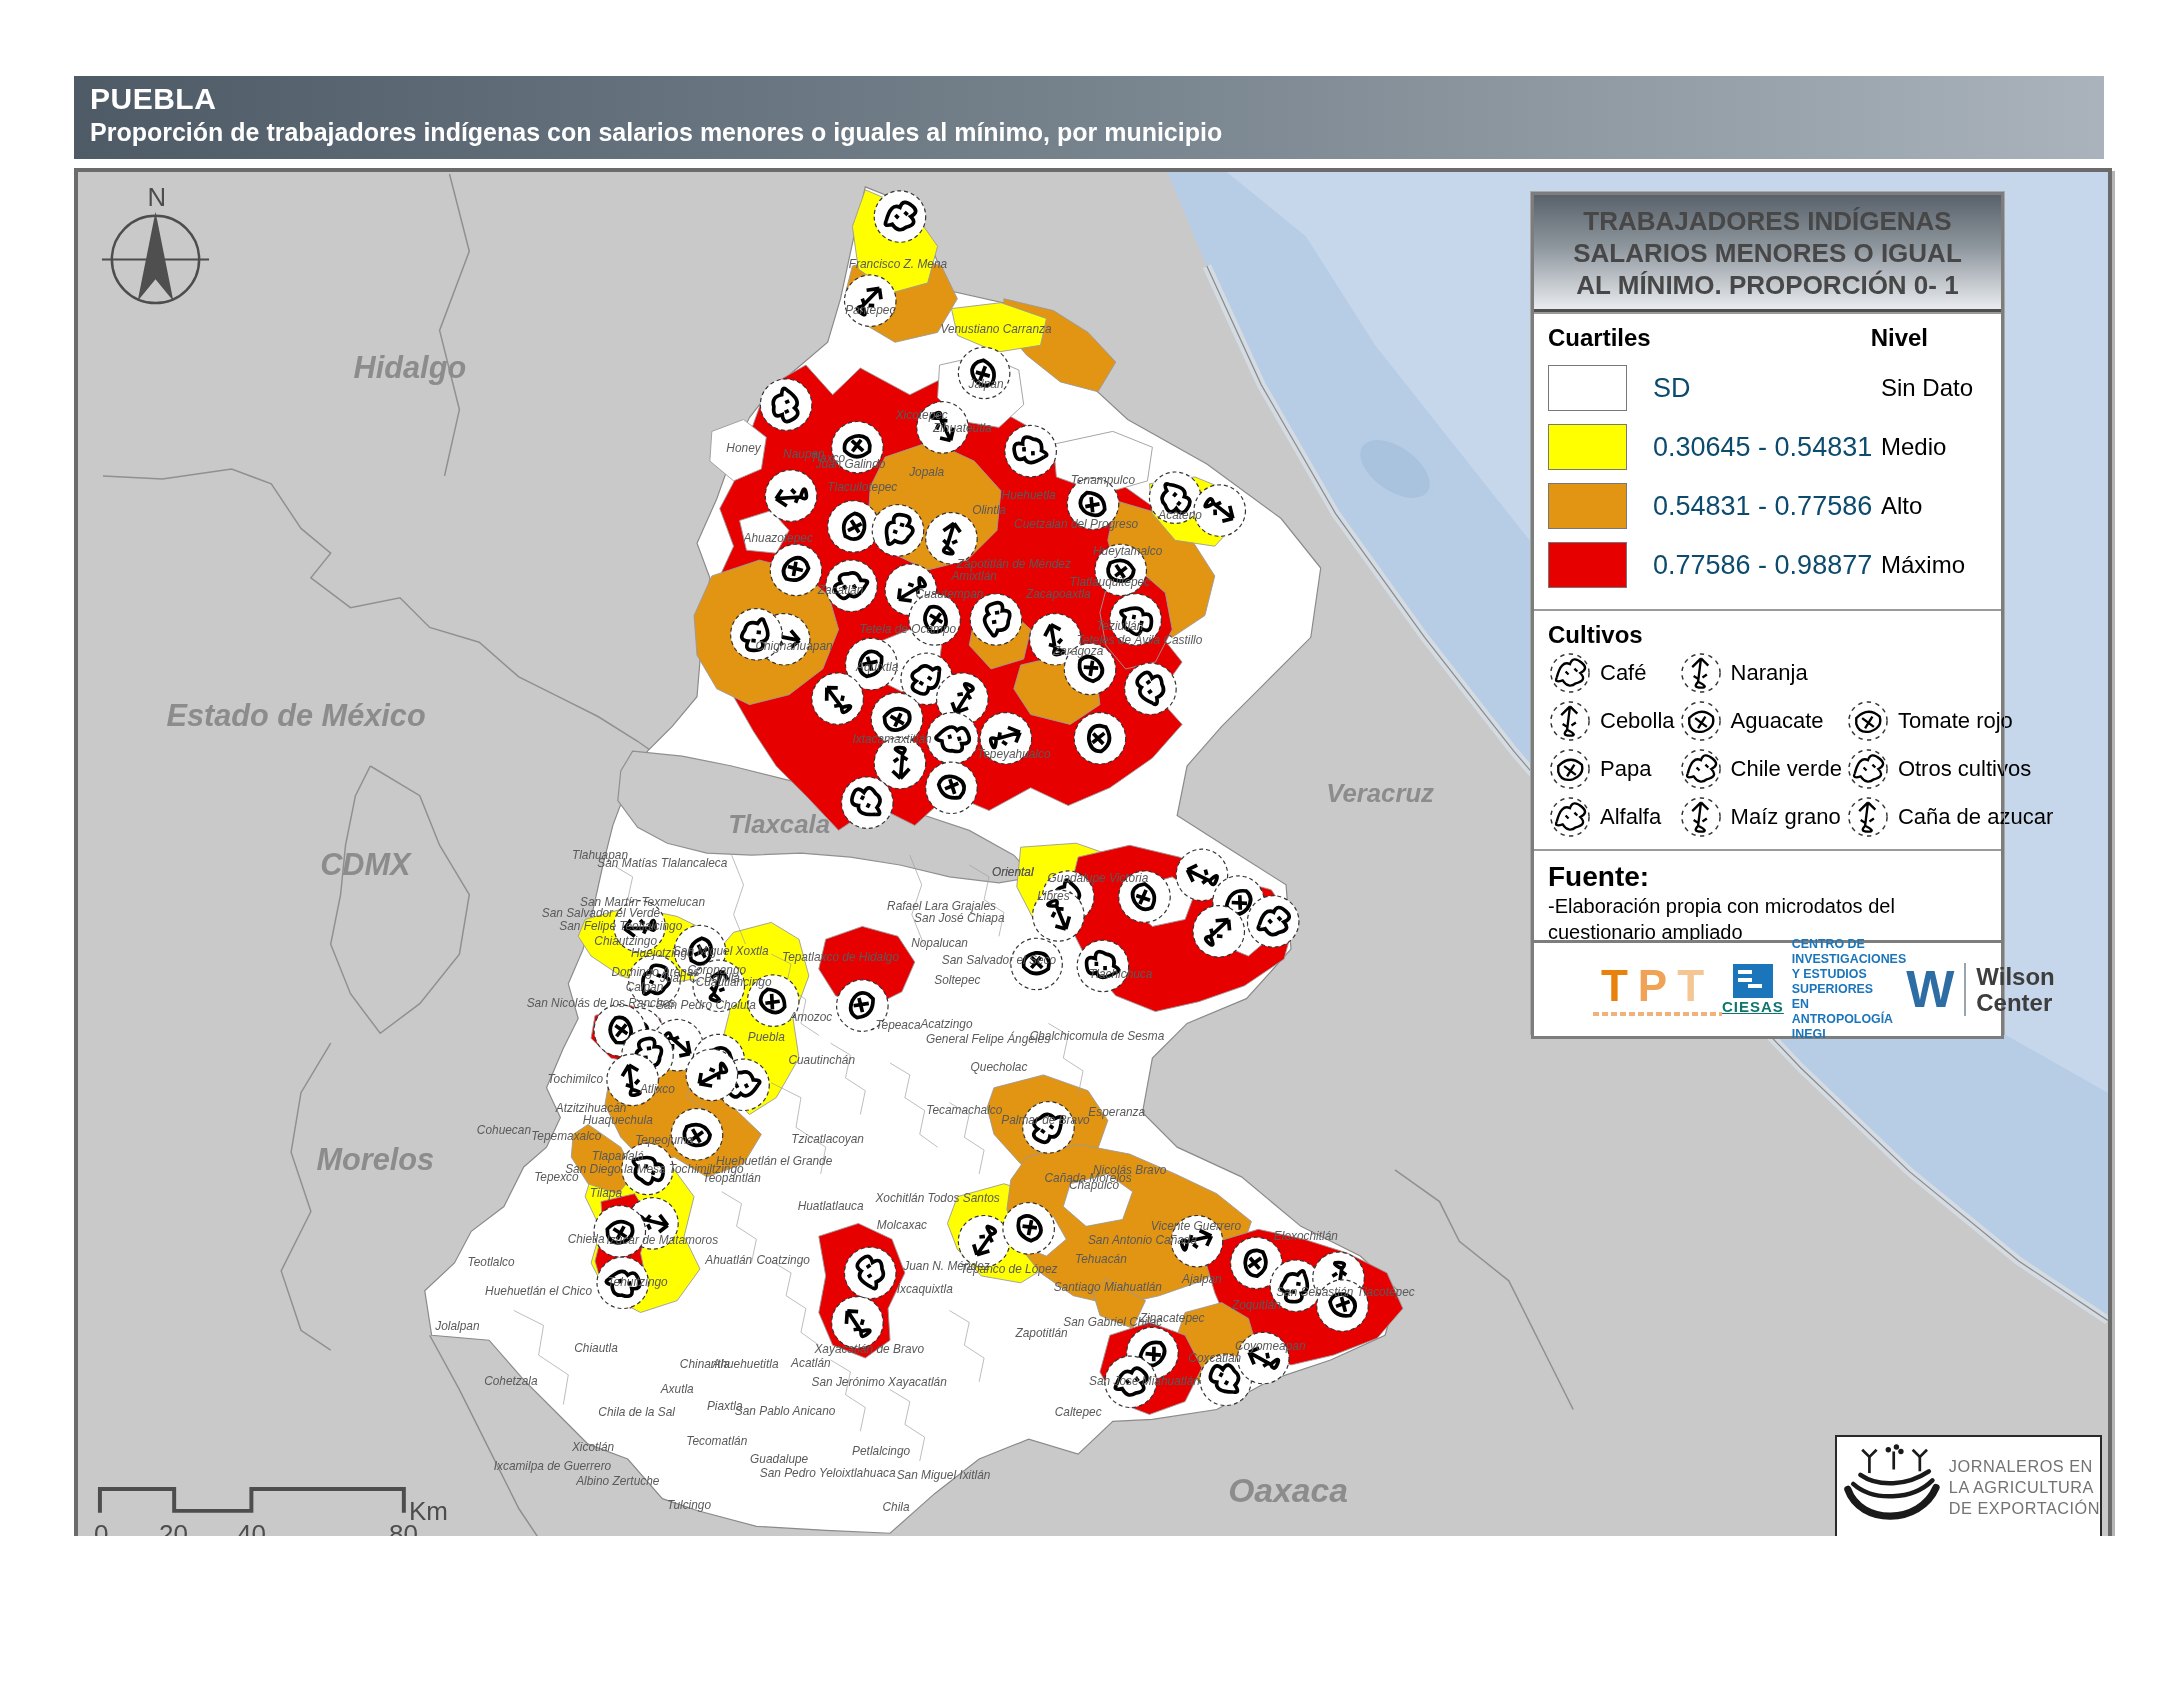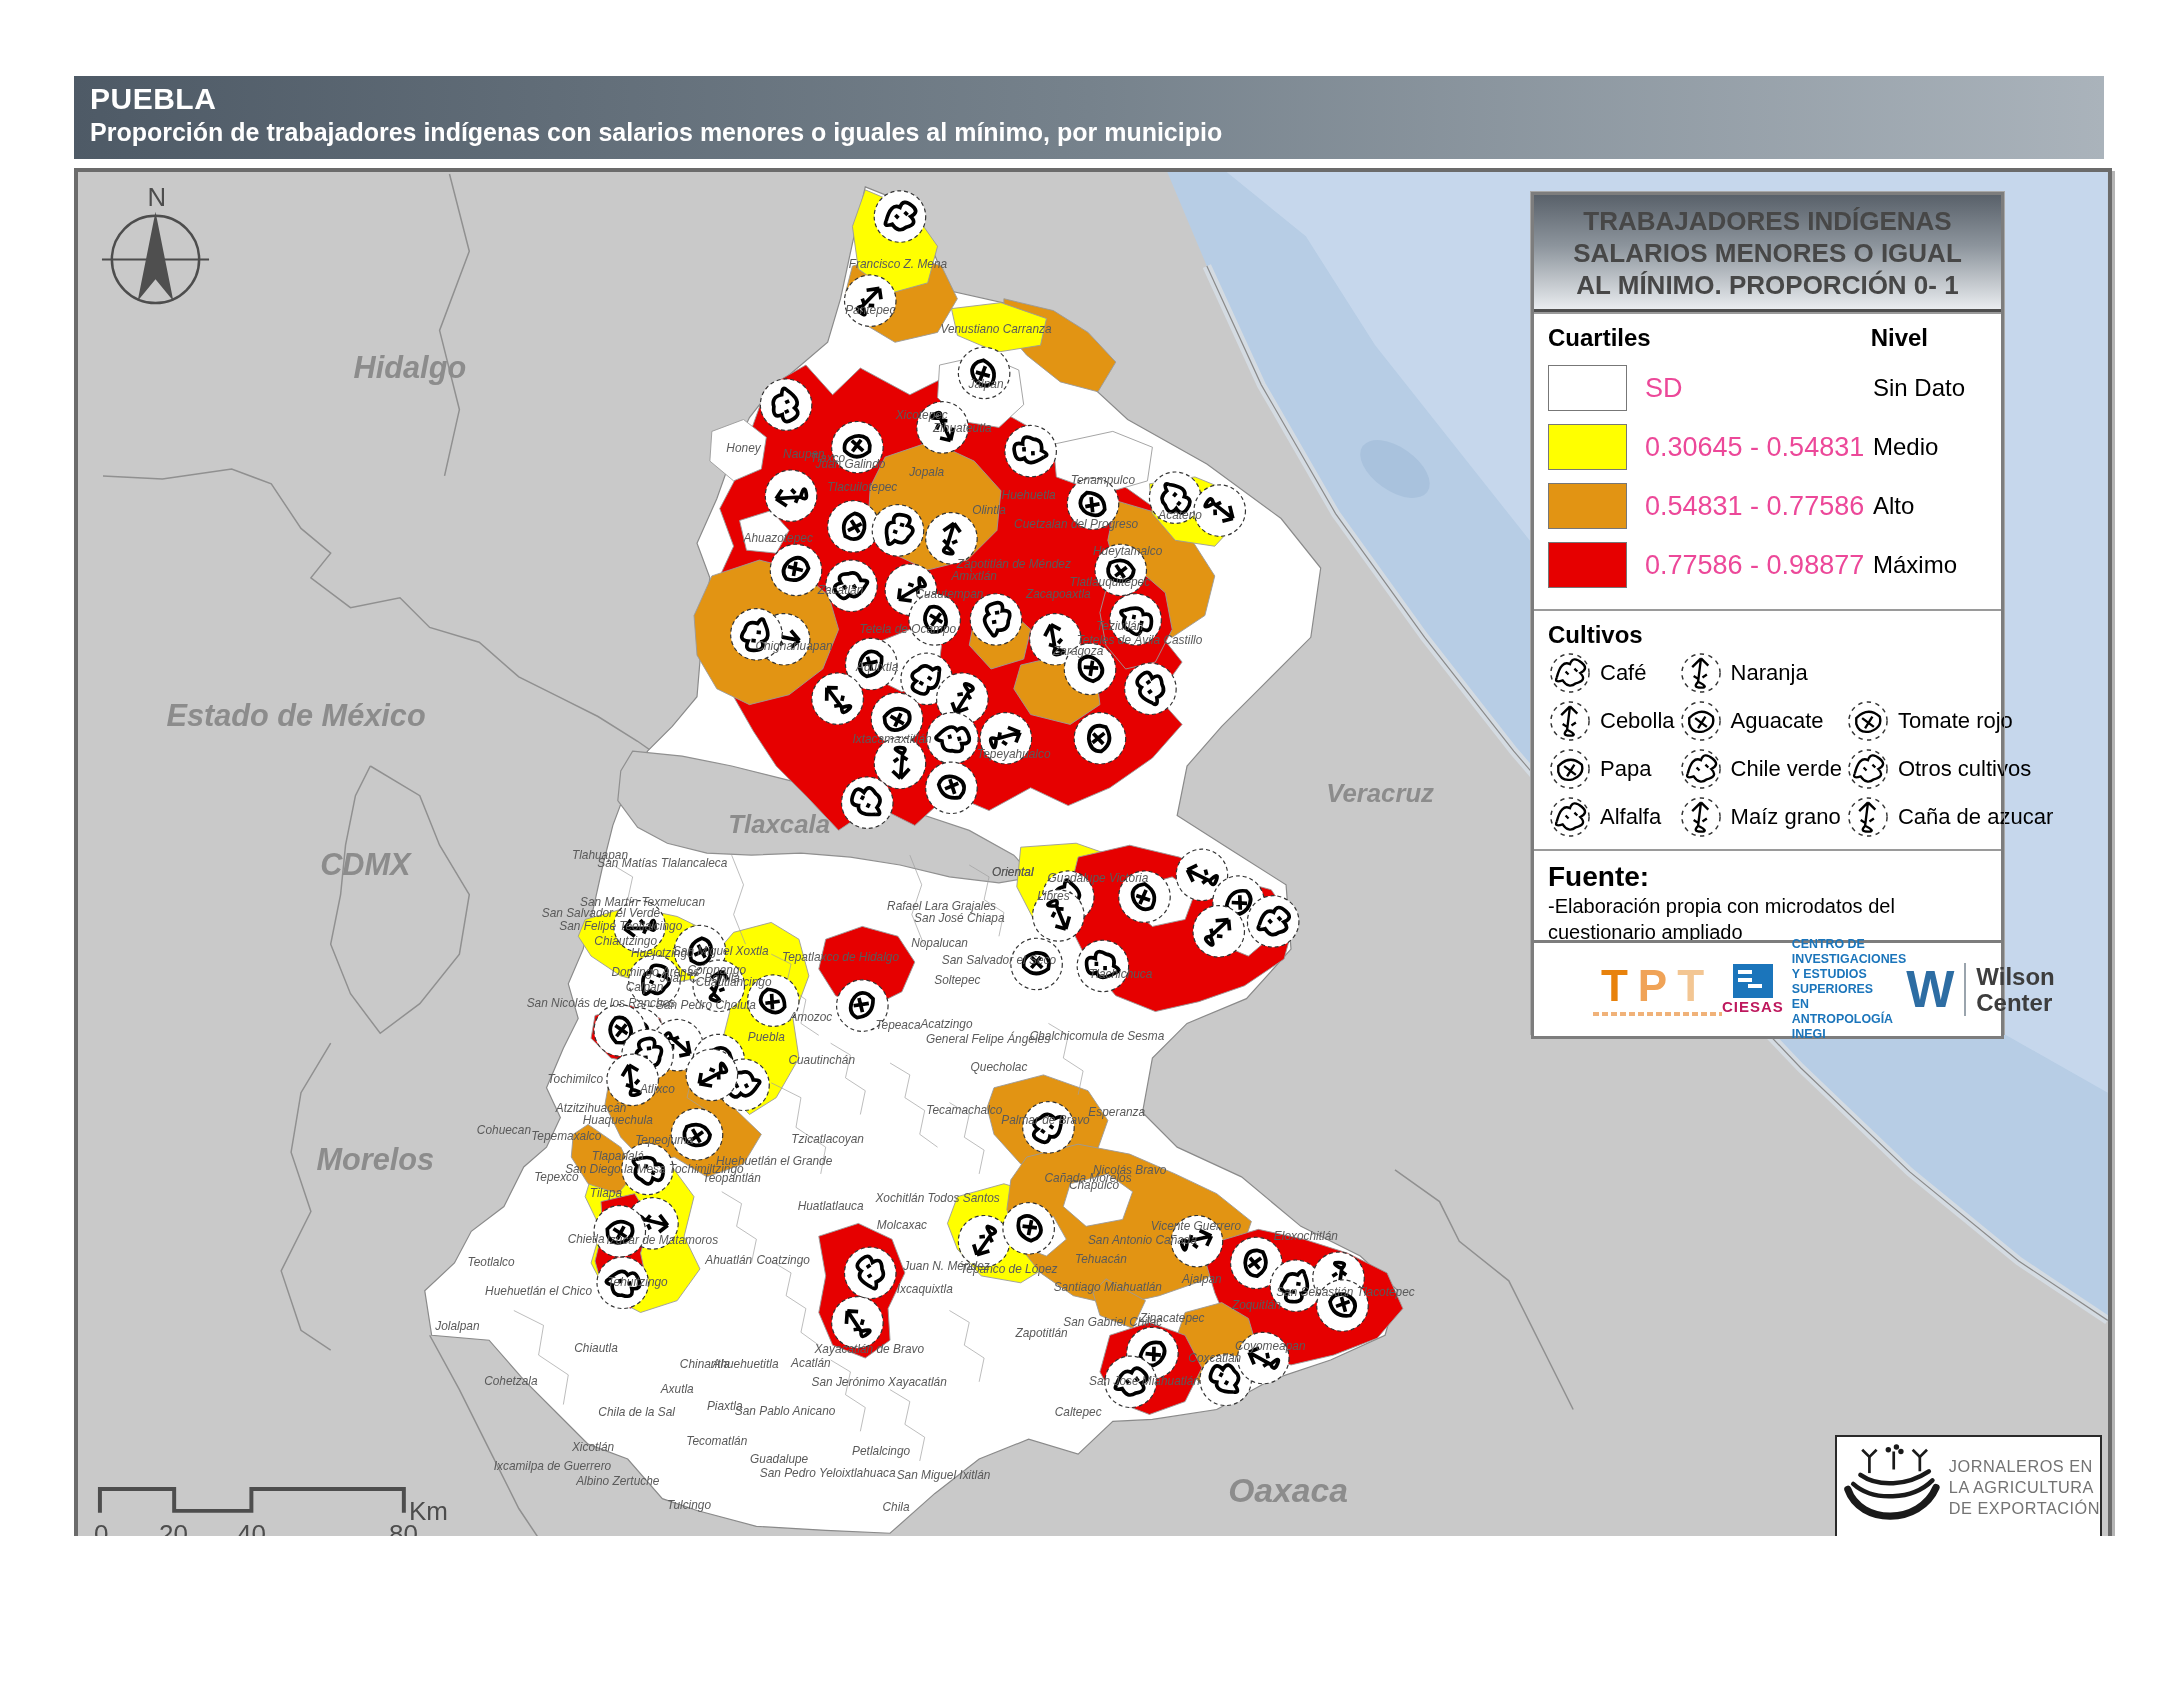--- a/index.html
+++ b/index.html
@@ -16,42 +16,42 @@
   #legend{position:absolute;left:1453px;top:20px;width:473px;background:#fff;border:3px solid #7d7d7d;outline:1px solid #a8a8a8;box-sizing:border-box;}
   #legendtitle{background:linear-gradient(to bottom,#59616a,#8d959d 45%,#e9ecef);border-bottom:3px solid #4f4f4f;padding:10px 6px 8px 6px;text-align:center;}
   #legendtitle div{font-size:26px;font-weight:bold;color:#474747;line-height:32px;}
   .lsection{padding:10px 14px 8px 14px;border-top:2px solid #9a9a9a;}
   .lsection:first-of-type{border-top:none;}
   .lheadrow{display:flex;justify-content:space-between;align-items:center;}
   .lhead{font-size:24px;font-weight:bold;color:#000;}
   .lhead.nivel{margin-right:59px;}
   .classrow{display:flex;align-items:center;margin:13px 0;}
   .swatch{width:77px;height:44px;border:1px solid #777;margin-right:18px;flex:none;}
-  .range{font-size:27px;color:#ec4899;width:228px;}
+  .range{font-size:27px;color:#0c4a6e;width:228px;margin-left:8px;}
   .nivelv{font-size:24px;color:#000;}
   
   #cultgrid{display:flex;gap:4px;}
   .cultcol{display:flex;flex-direction:column;}
   .cultitem{display:flex;align-items:center;height:48px;}
   .cult-icon{width:44px;height:44px;flex:none;margin-right:8px;}
   .cultlabel{font-size:22px;color:#000;white-space:nowrap;}
   
   #fuente .fh{font-size:28px;font-weight:bold;}
   #fuente .fl{font-size:20px;line-height:26px;}
   
   #logosbox{position:absolute;left:1453px;top:768px;width:473px;height:99px;background:#fff;border:3px solid #7d7d7d;display:flex;align-items:center;justify-content:space-between;padding:0 12px;box-sizing:border-box;}
   #tpt{display:flex;flex-direction:column;align-items:center;margin-left:47px;}
   #tpt .letters{font-size:44px;font-weight:bold;letter-spacing:10px;line-height:44px;}
   #tpt .l1{color:#e8820c;} #tpt .l2{color:#f0a357;} #tpt .l3{color:#f3c693;}
   #tpt .tag{width:129px;height:4px;margin-top:4px;background:repeating-linear-gradient(to right,#f0b279 0 6px,#fff 6px 9px);}
   #ciesas{display:flex;align-items:center;}
   #ciesas .glyphcol{display:flex;flex-direction:column;align-items:center;margin-right:8px;}
   #ciesas .glyph{width:40px;height:34px;background:#1b75bb;position:relative;}
   #ciesas .glyph:before{content:"";position:absolute;left:5px;top:6px;width:14px;height:4px;background:#fff;box-shadow:0 8px 0 #fff, 10px 14px 0 #fff;}
-  #ciesas .acr{font-size:15px;font-weight:bold;color:#be185d;letter-spacing:1px;}
+  #ciesas .acr{font-size:15px;font-weight:bold;color:#0f766e;letter-spacing:1px;text-decoration:underline;}
   #ciesas .lines div{font-size:12.4px;font-weight:bold;color:#1b75bb;line-height:15px;}
   #wilson{display:flex;align-items:center;}
   #wilson .w{font-size:51px;font-weight:bold;color:#2d6da3;line-height:51px;margin-right:10px;}
   #wilson .bar{width:2px;height:53px;background:#9aa4ad;margin-right:10px;}
   #wilson .lines div{font-size:24px;font-weight:bold;color:#3d3d3d;line-height:26px;}
   
   #scalebar{position:absolute;left:14px;top:1309px;width:396px;height:69px;}
   #scalebar .nums{position:relative;height:26px;}
   #scalebar .nums span{position:absolute;font-size:26px;color:#4d4d4d;}
   #scalebar .km{position:absolute;font-size:26px;color:#4d4d4d;left:317px;top:15px;}

